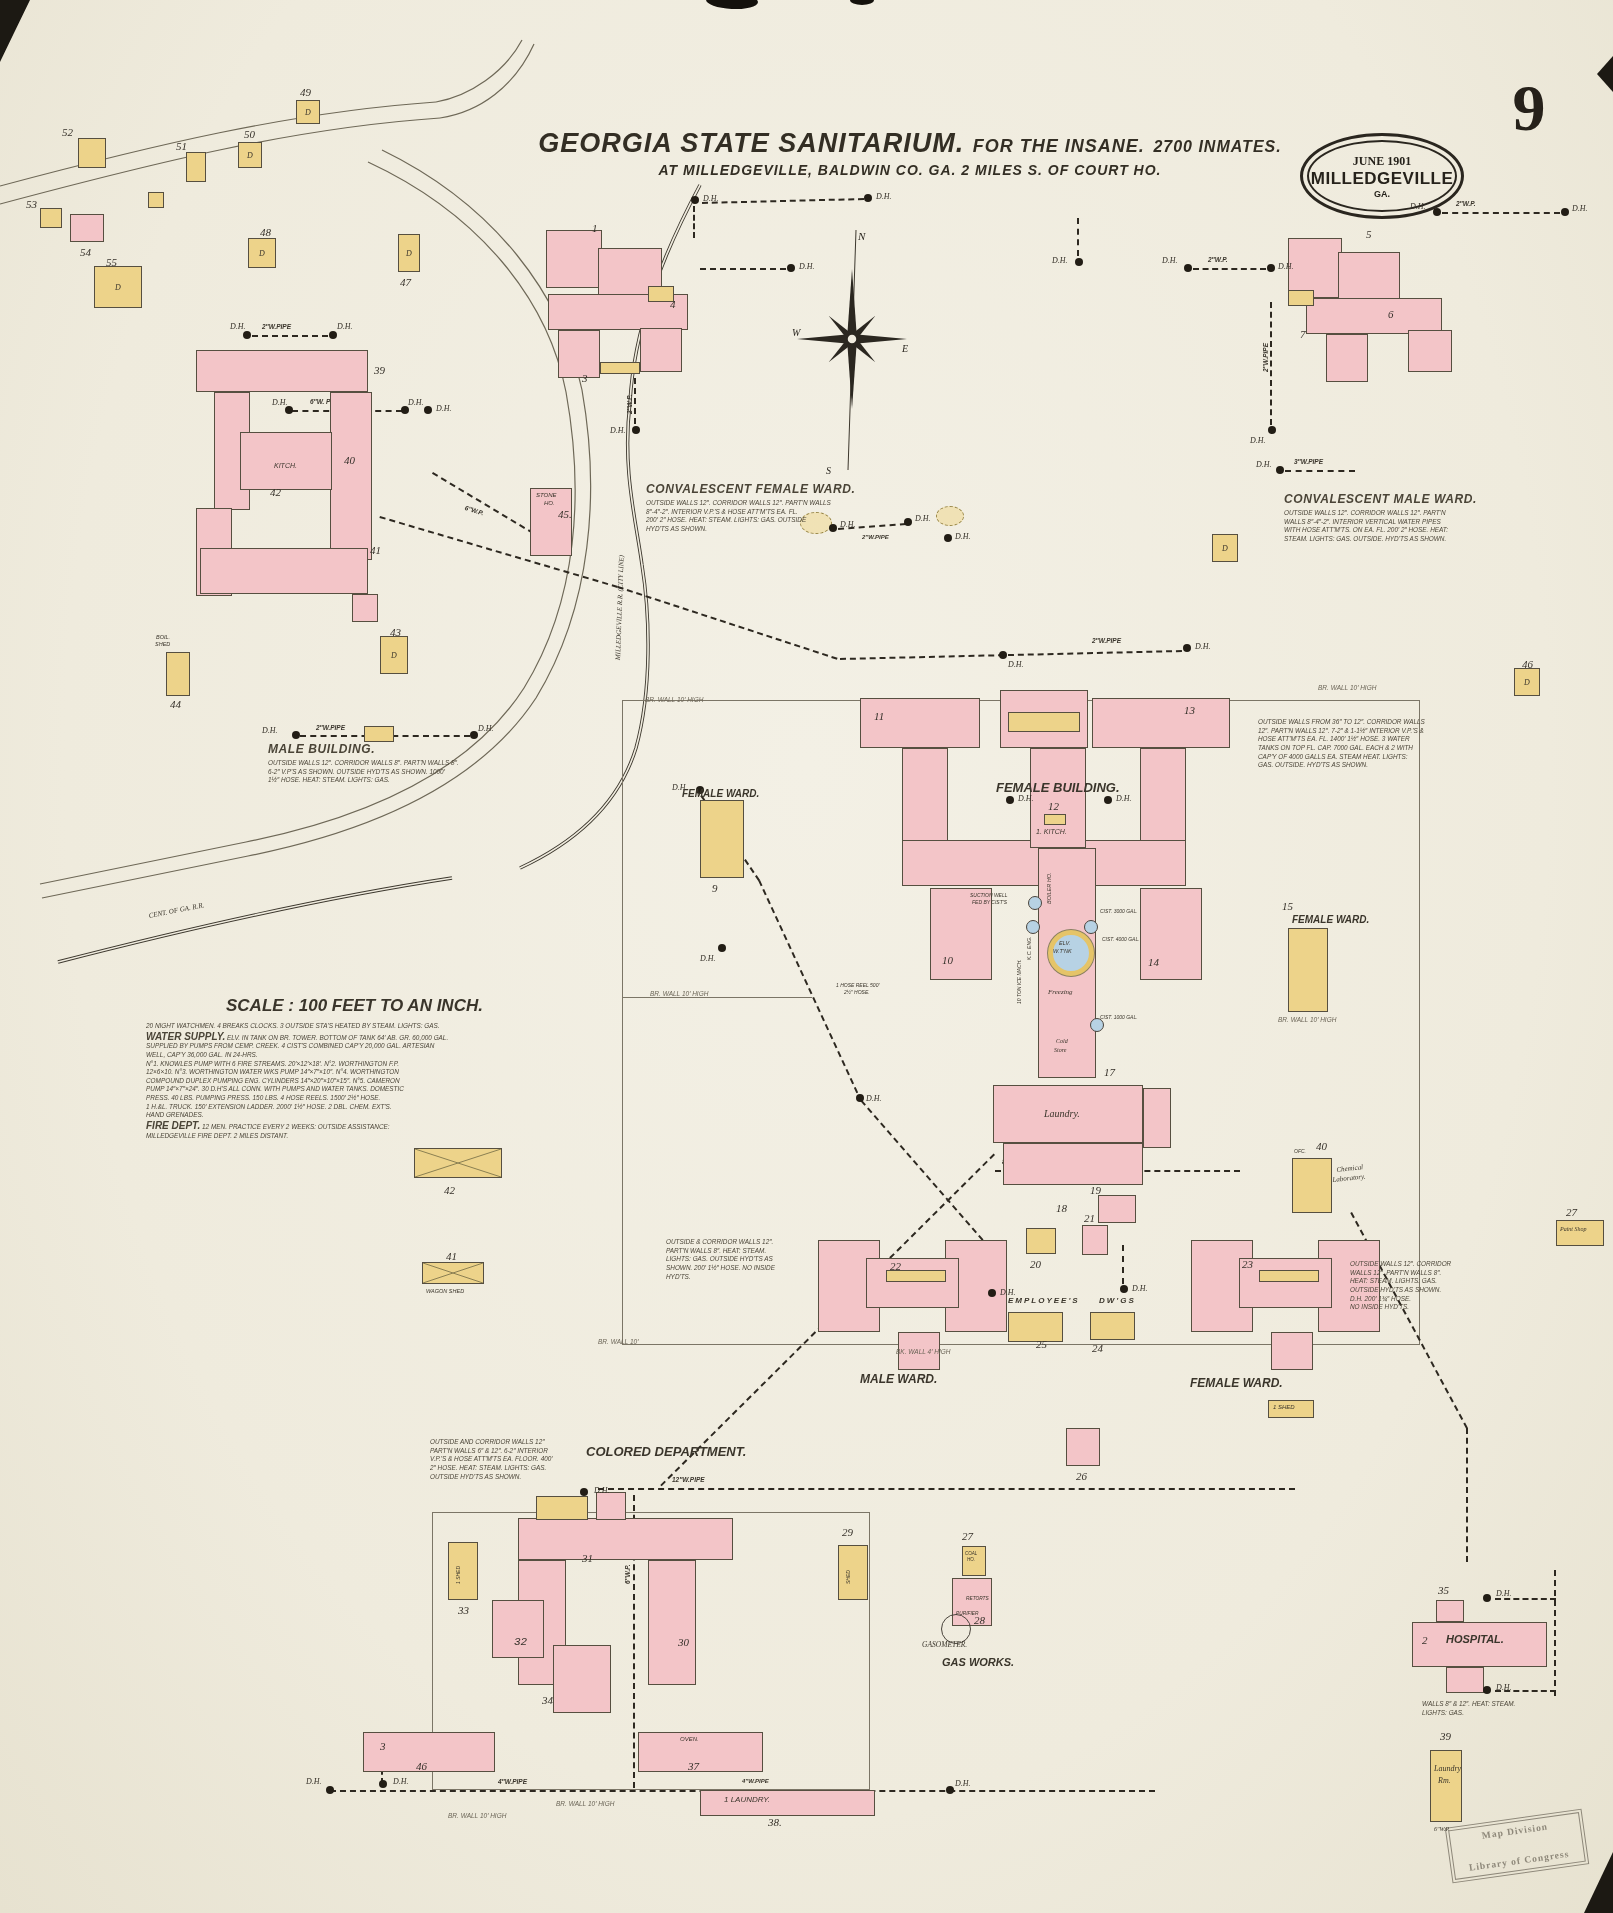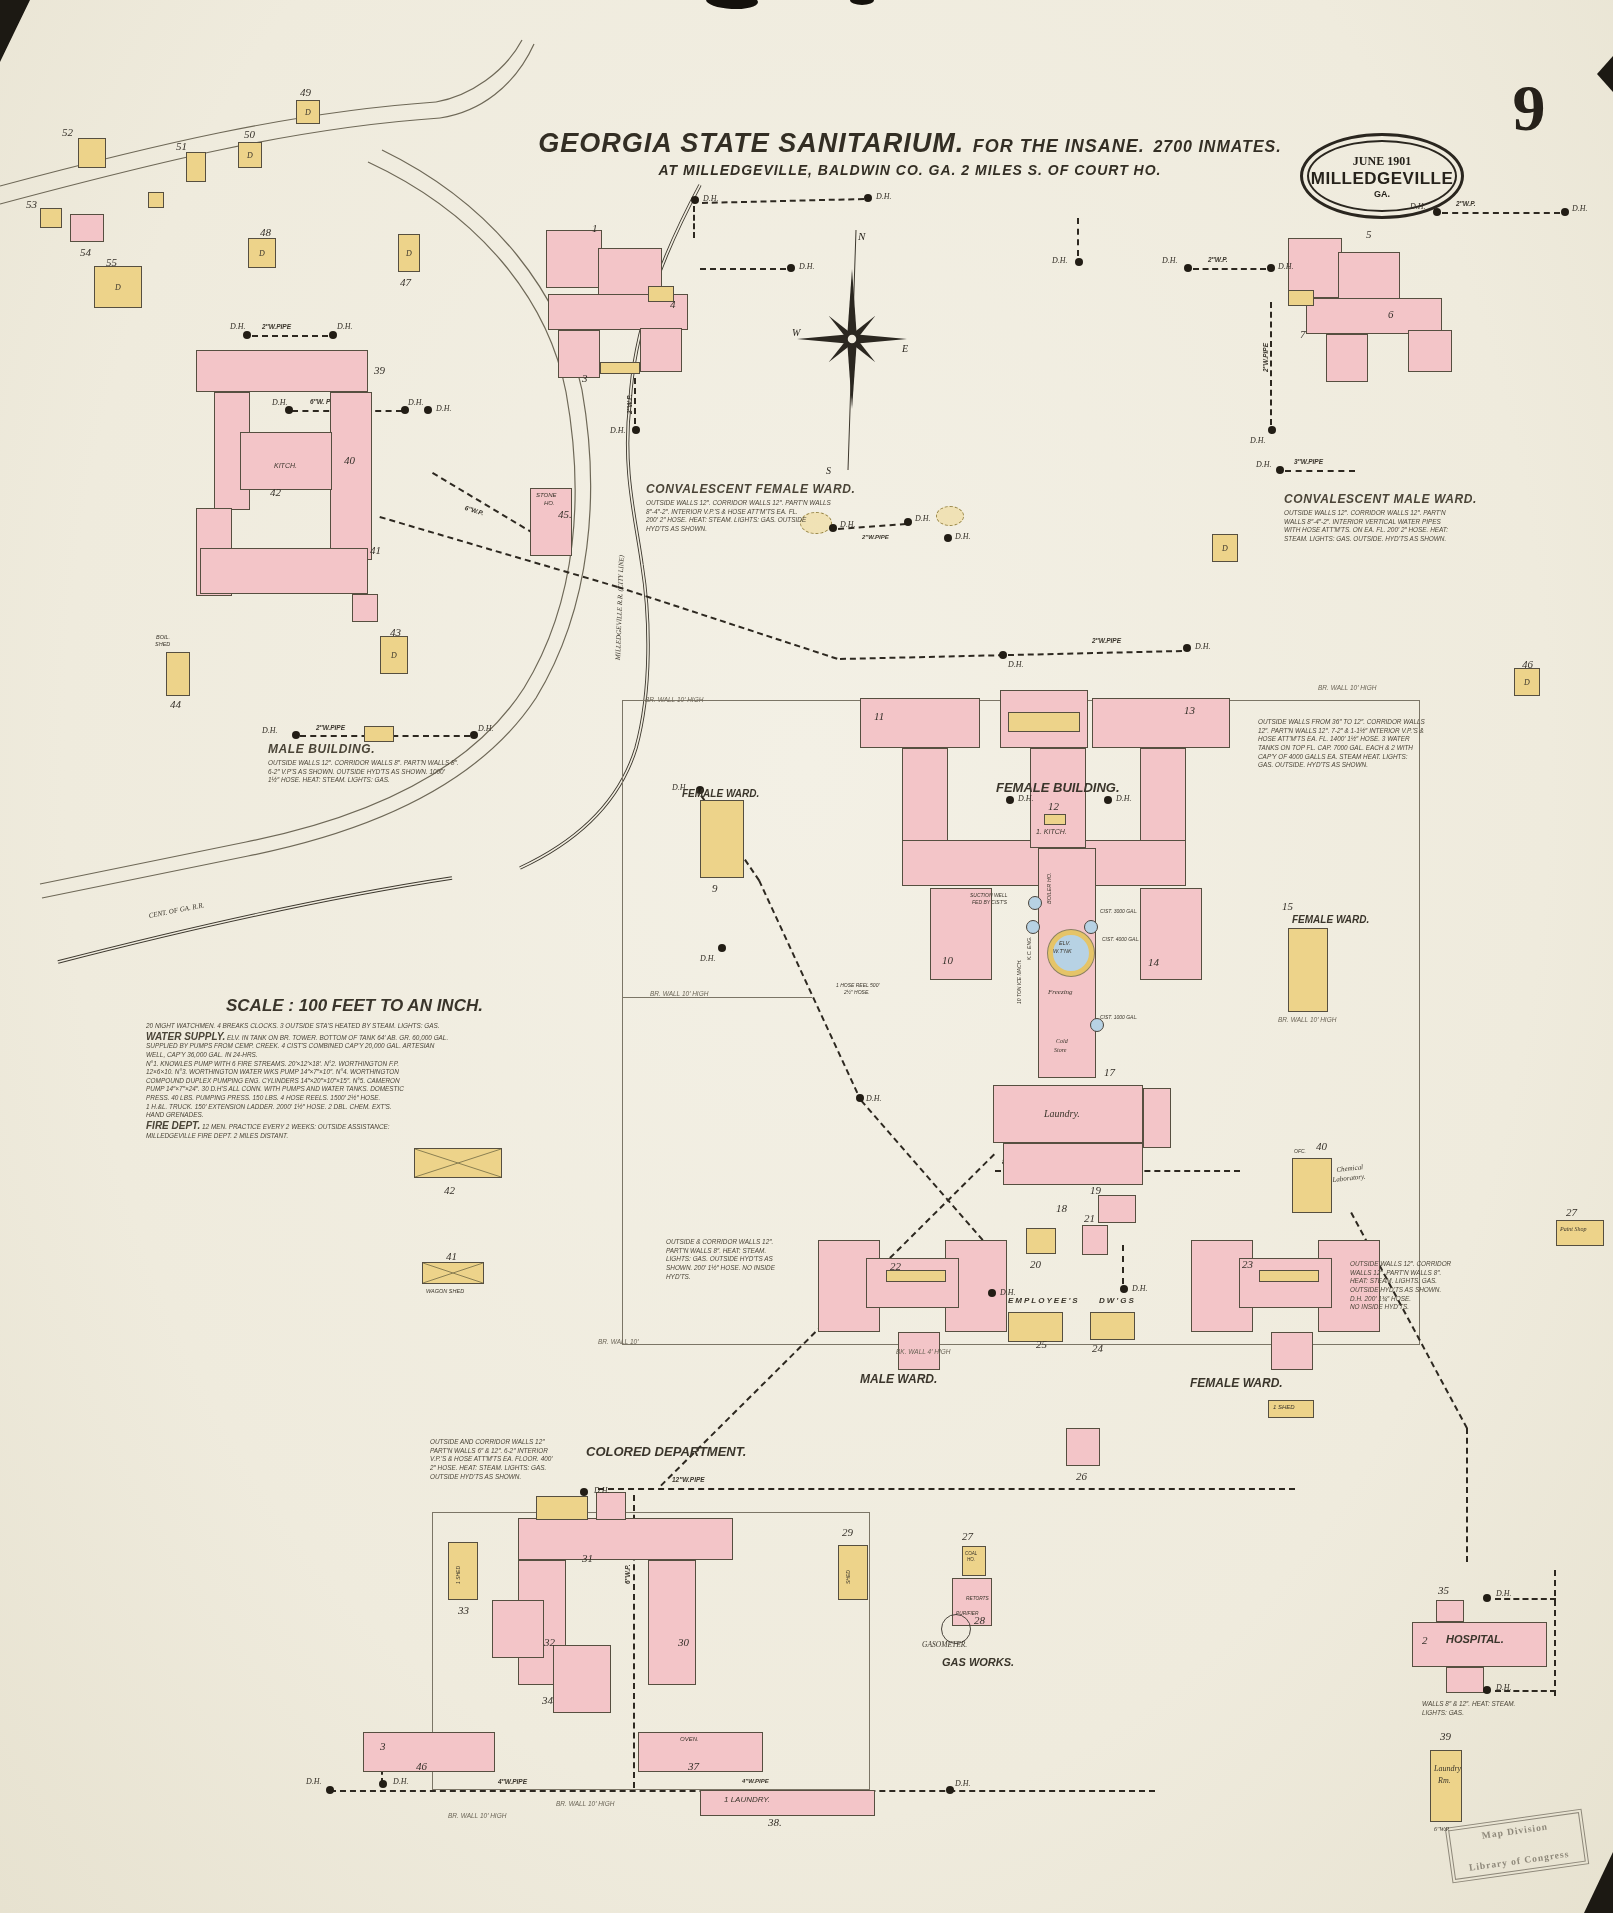--- a/index.html
+++ b/index.html
@@ -400,21 +400,21 @@
     <div class="num" style="left: 1316px; top: 1140px;">40</div>
     <div class="num" style="left: 1566px; top: 1206px;">27</div>
     <div class="num" style="left: 890px; top: 1260px;">22</div>
     <div class="num" style="left: 1242px; top: 1258px;">23</div>
     <div class="num" style="left: 1092px; top: 1342px;">24</div>
     <div class="num" style="left: 1036px; top: 1338px;">25</div>
     <div class="num" style="left: 1076px; top: 1470px;">26</div>
     <div class="num" style="left: 444px; top: 1184px;">42</div>
     <div class="num" style="left: 446px; top: 1250px;">41</div>
     <div class="num" style="left: 582px; top: 1552px;">31</div>
-    <div class="num" style="left: 544px; top: 1636px;">32</div>
+    <div class="num" style="left: 514px; top: 1636px; font-family: Liberation Mono, monospace;">32</div>
     <div class="num" style="left: 458px; top: 1604px;">33</div>
     <div class="num" style="left: 678px; top: 1636px;">30</div>
     <div class="num" style="left: 542px; top: 1694px;">34</div>
     <div class="num" style="left: 416px; top: 1760px;">46</div>
     <div class="num" style="left: 688px; top: 1760px;">37</div>
     <div class="num" style="left: 768px; top: 1816px;">38.</div>
     <div class="num" style="left: 962px; top: 1530px;">27</div>
     <div class="num" style="left: 974px; top: 1614px;">28</div>
     <div class="num" style="left: 842px; top: 1526px; font-style: italic;">29</div>
     <div class="num" style="left: 1438px; top: 1584px;">35</div>

